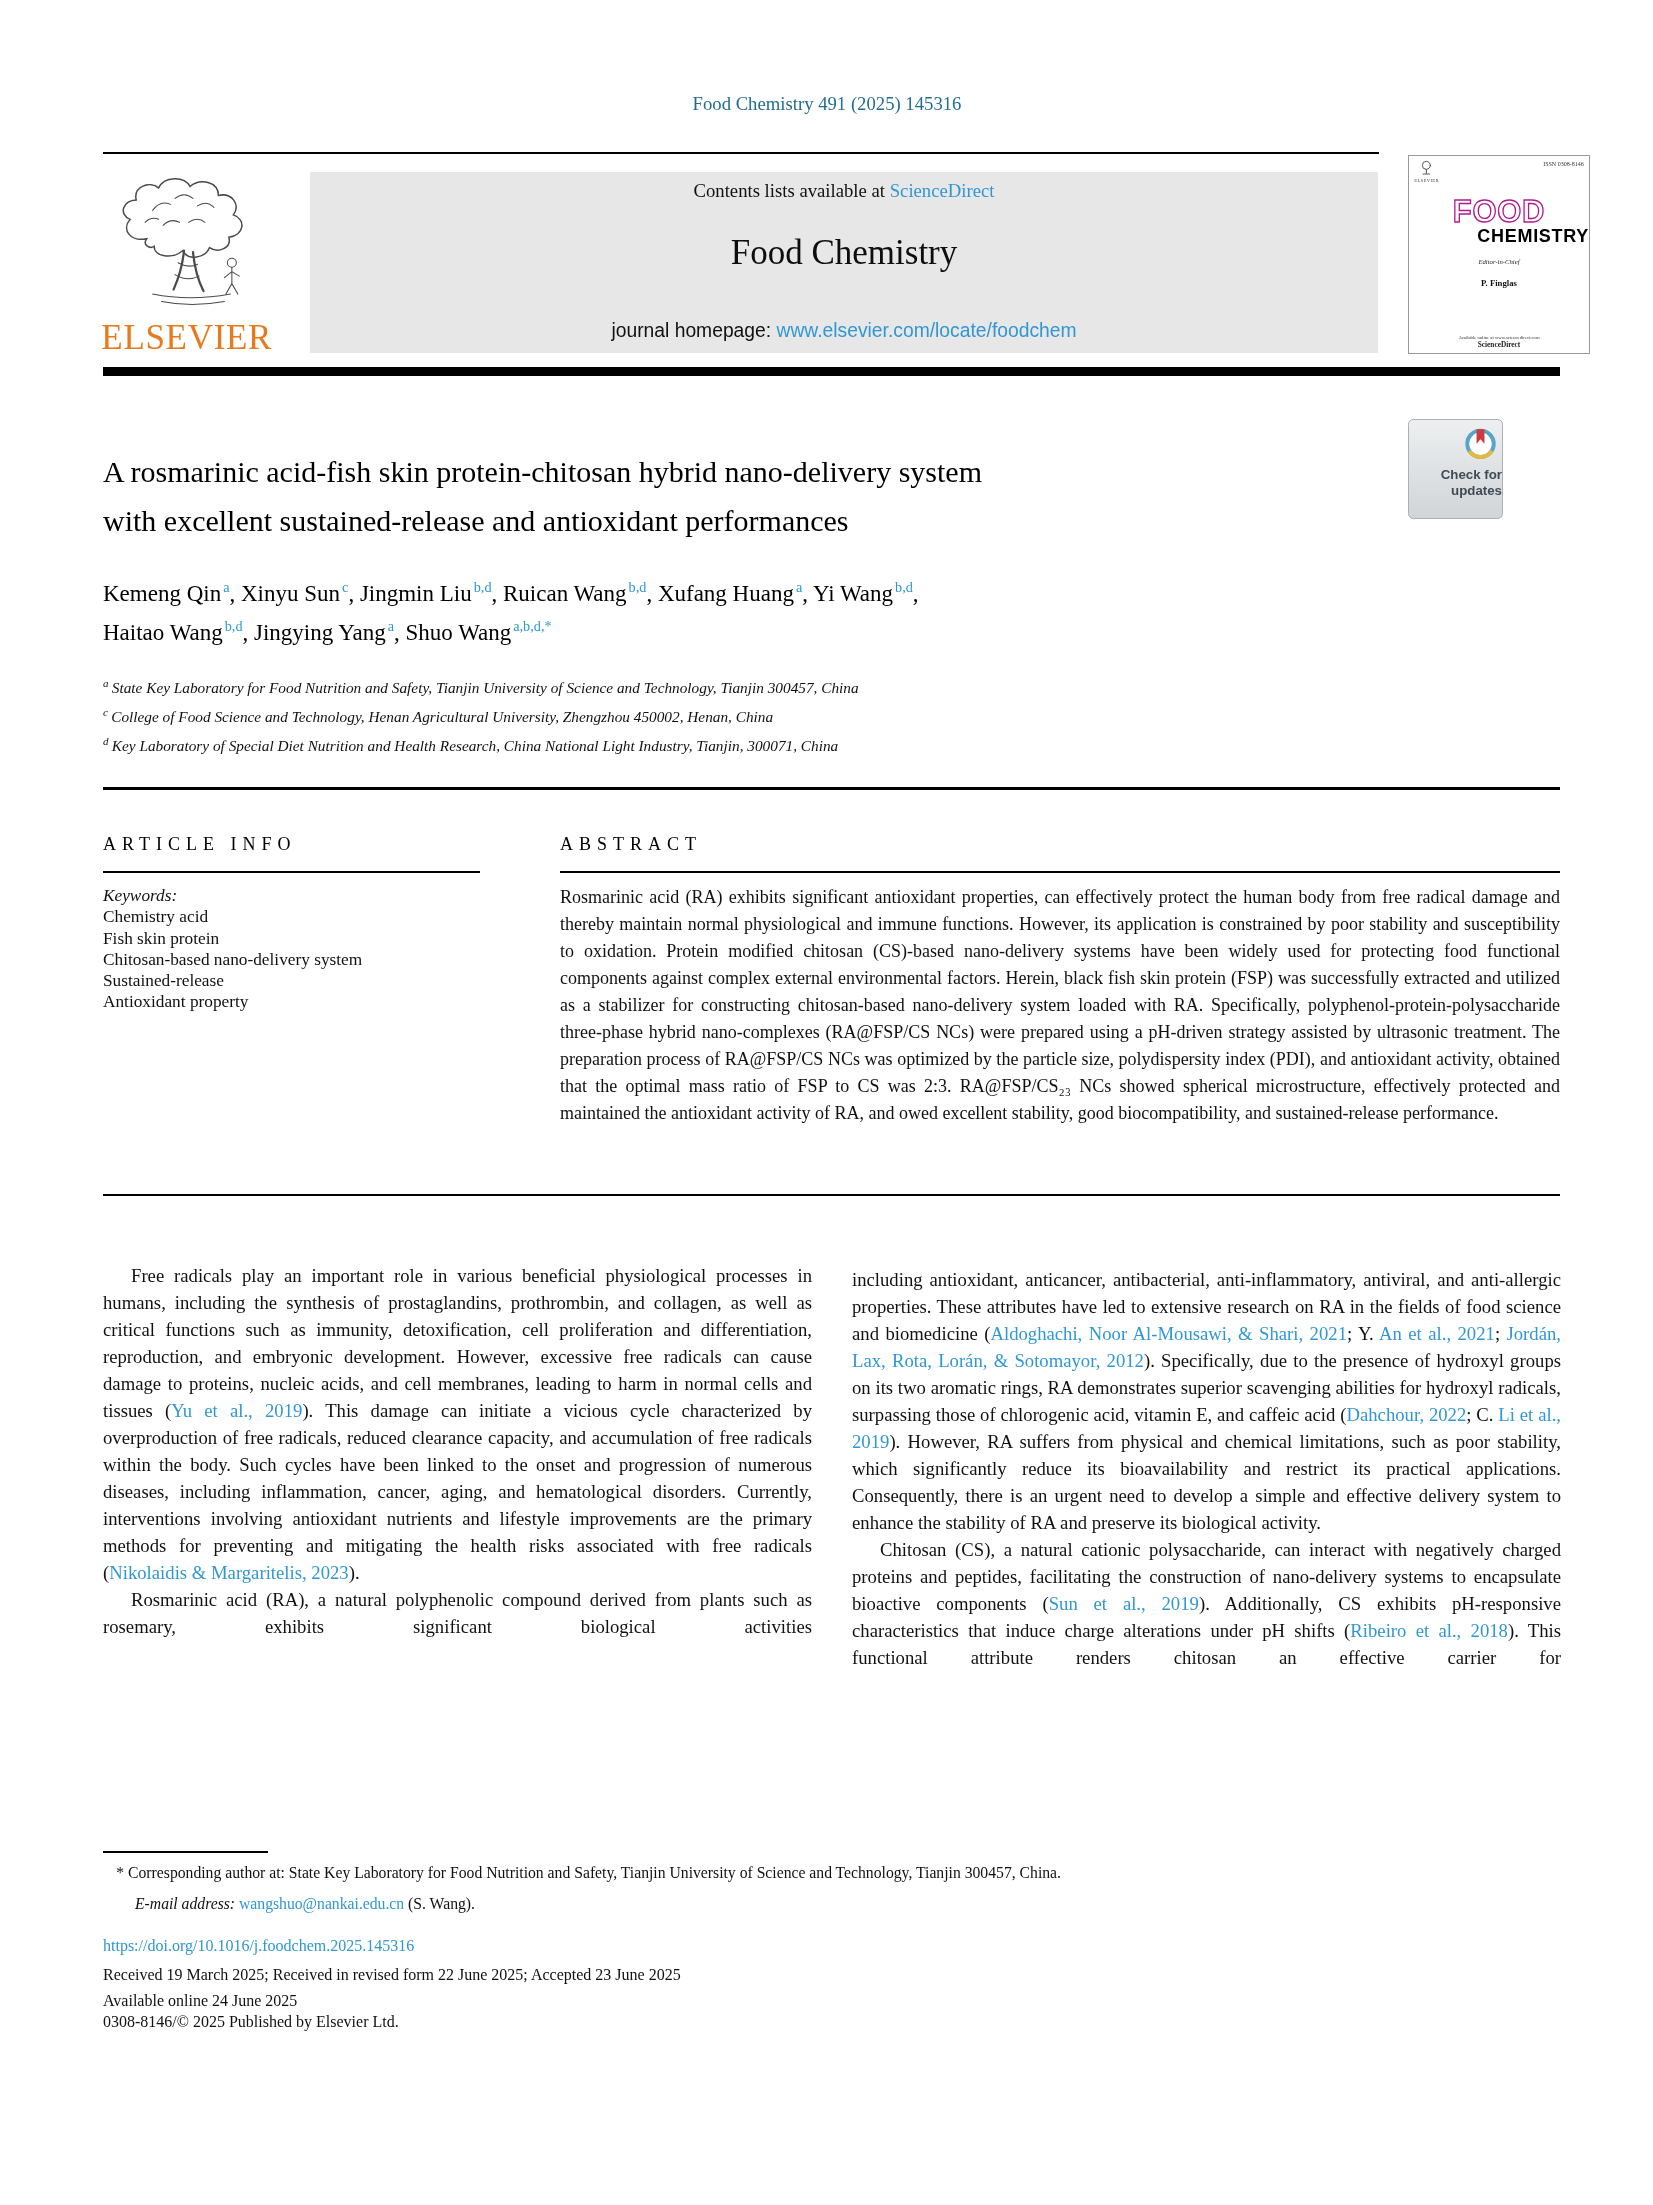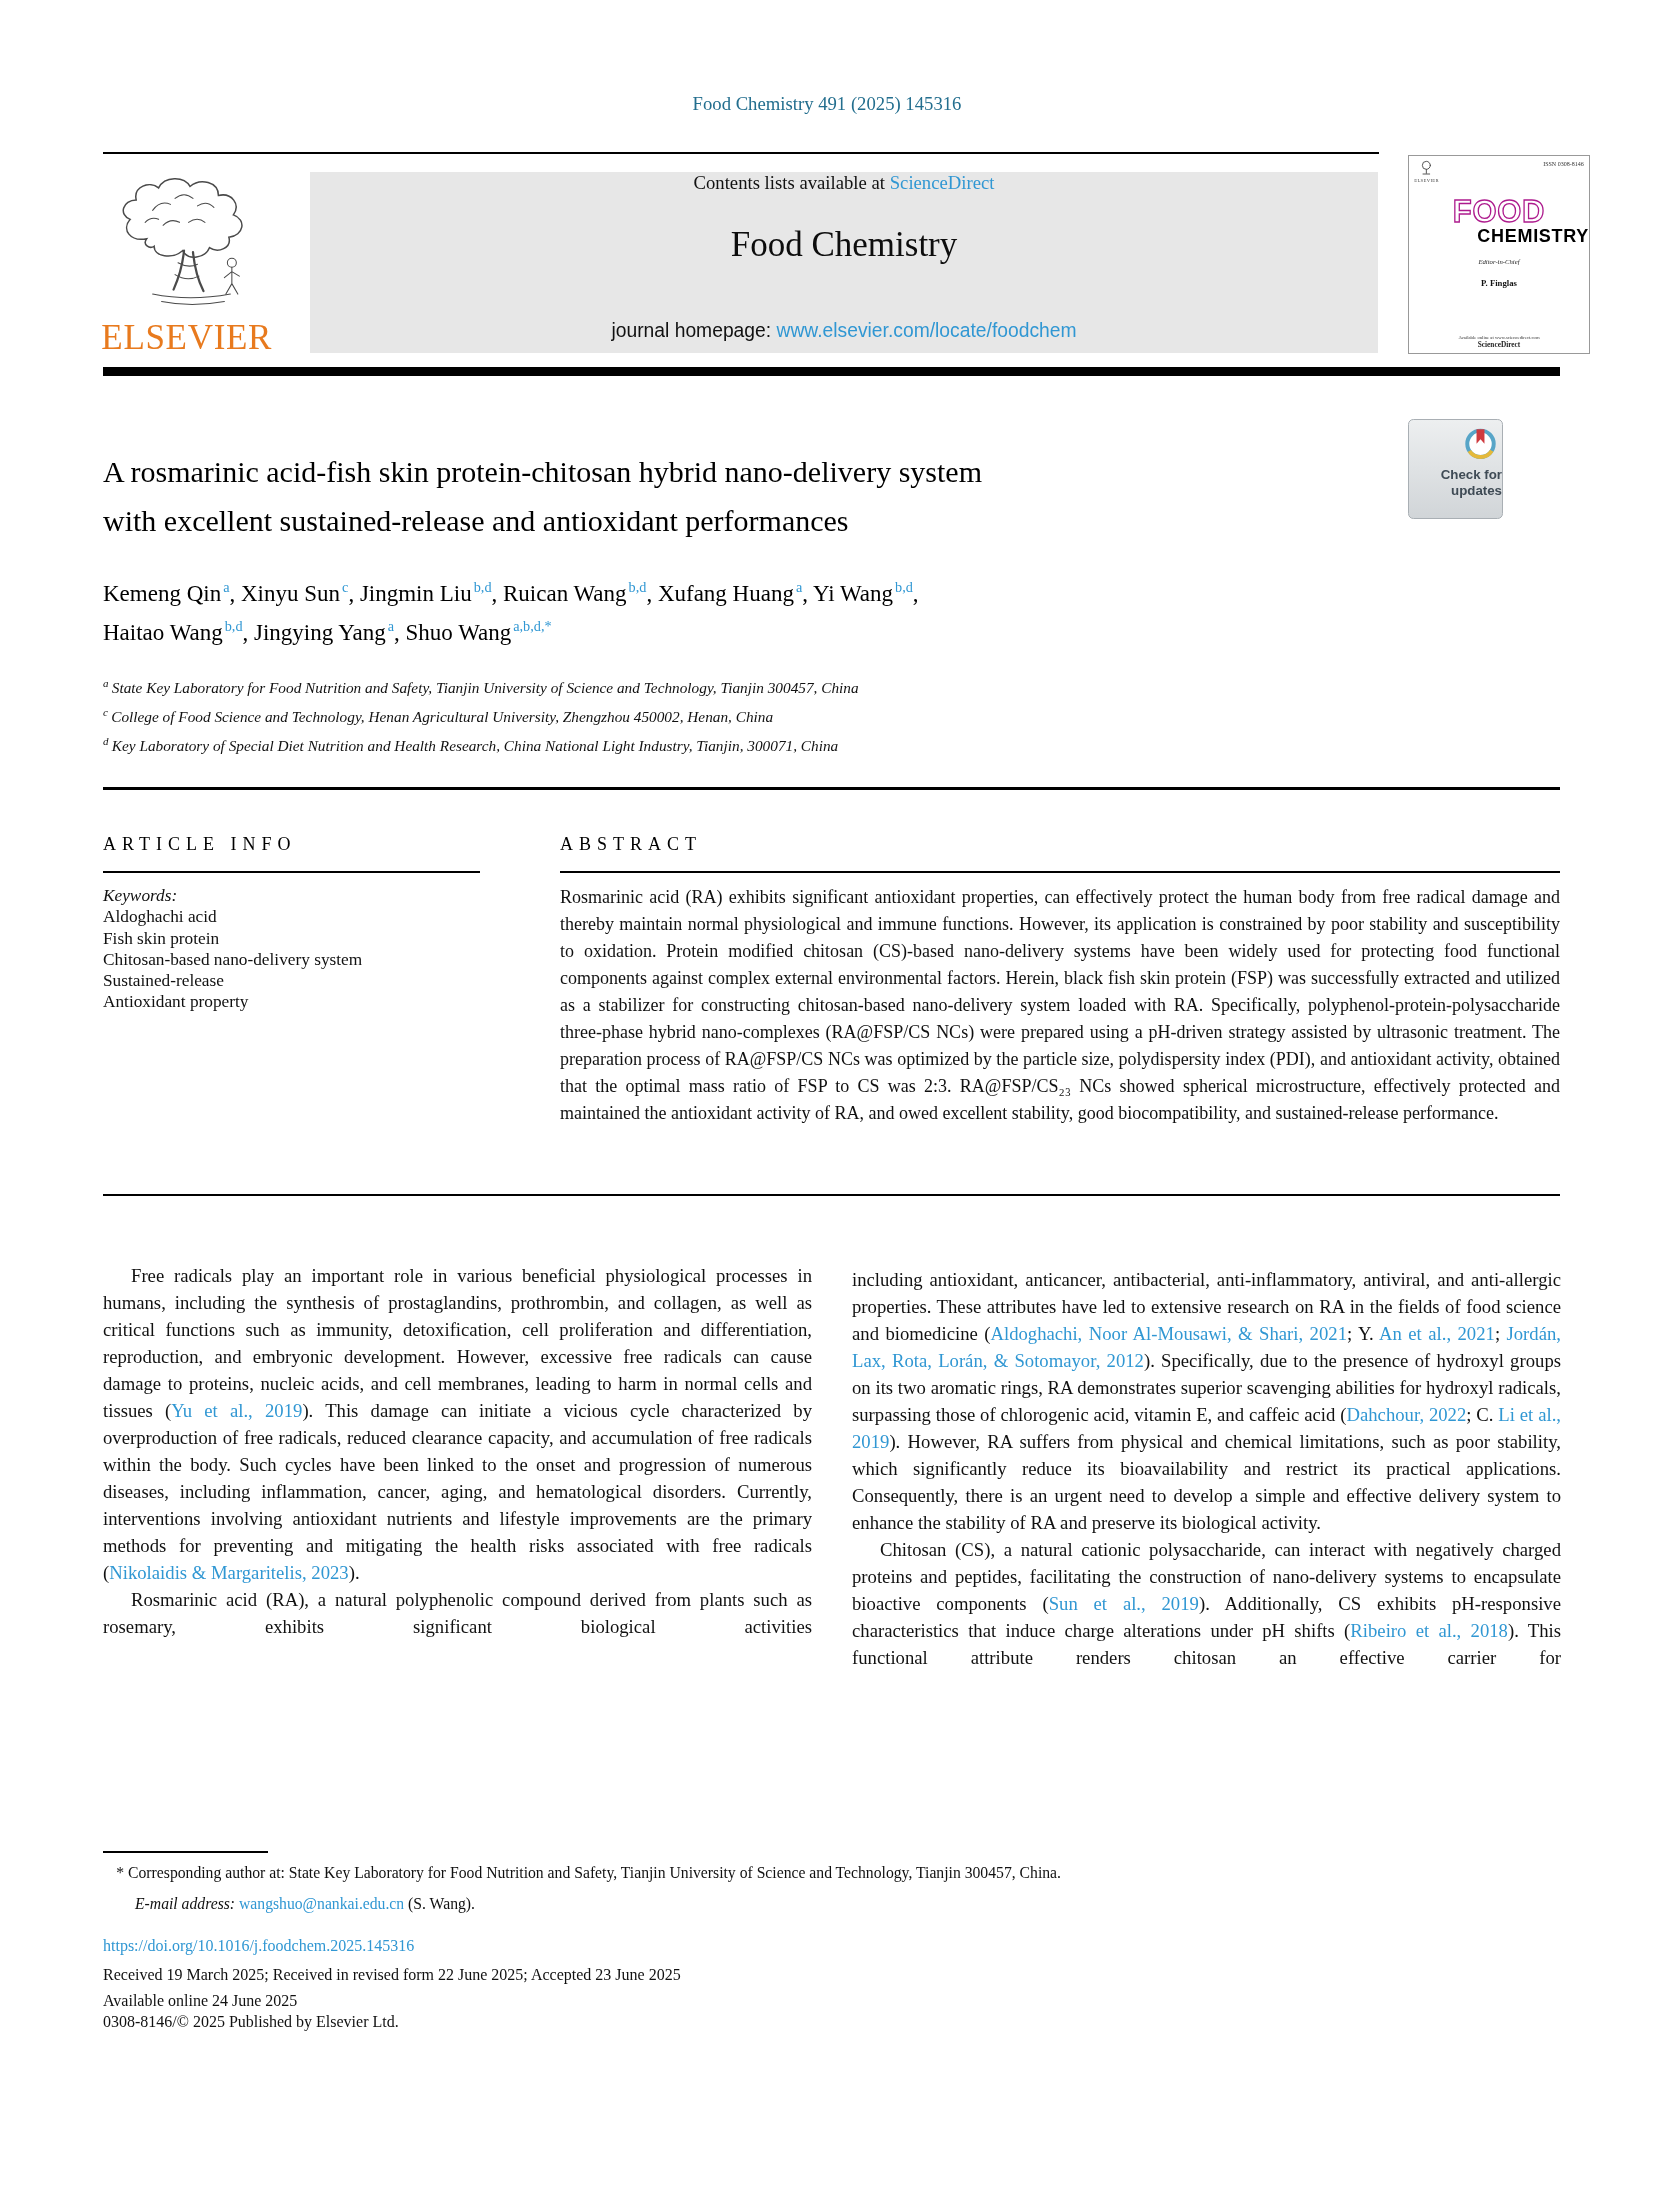--- a/index.html
+++ b/index.html
@@ -10,21 +10,21 @@
   .em{font-style:italic;}
 
   
   .journal-ref{position:absolute;top:93px;left:0;width:100%;text-align:center;
                font-size:18.7px;color:#236e8e;}
 
   .rule-top{position:absolute;left:103px;top:152px;width:1276px;height:2px;background:#000;}
 
   
   .header-box{position:absolute;left:310px;top:172px;width:1068px;height:181px;background:#e7e7e7;}
-  .contents-line{text-align:center;font-size:18.7px;color:#111;}
+  .contents-line{margin-top:8px;text-align:center;font-size:18.7px;color:#111;}
   .journal-title{text-align:center;font-size:35px;margin-top:31px;color:#0d0d0d;}
   .homepage-line{position:absolute;bottom:10.7px;left:0;width:100%;text-align:center;
                  font-size:19.3px;font-family:"Liberation Sans",sans-serif;color:#111;}
 
   
   .elsevier-logo{position:absolute;left:100px;top:173px;width:233px;height:181px;}
   .elsevier-word{position:absolute;left:1.3px;top:145px;font-size:35px;color:#e87a1e;letter-spacing:0.7px;}
 
   
   .cover{position:absolute;left:1408px;top:155px;width:182px;height:199px;background:#fff;
@@ -176,21 +176,21 @@
     <div><span class="affil-sup">c</span><span>College of Food Science and Technology, Henan Agricultural University, Zhengzhou 450002, Henan, China</span></div>
     <div><span class="affil-sup">d</span><span>Key Laboratory of Special Diet Nutrition and Health Research, China National Light Industry, Tianjin, 300071, China</span></div>
   </div>
 
   <div class="rule-mid"></div>
 
   <div class="artinfo">
     <div class="col-heading">ARTICLE INFO</div>
     <div class="heading-rule"></div>
     <div class="keywords-label">Keywords:</div>
-    <div class="kw">Aldoghachi acid</div>
+    <div class="kw">Chemistry acid</div>
     <div class="kw">Fish skin protein</div>
     <div class="kw">Chitosan-based nano-delivery system</div>
     <div class="kw">Sustained-release</div>
     <div class="kw">Antioxidant property</div>
   </div>
 
   <div class="abstract">
     <div class="col-heading">ABSTRACT</div>
     <div class="heading-rule"></div>
     <div class="abstract-text">Rosmarinic acid (RA) exhibits significant antioxidant properties, can effectively protect the human body from free radical damage and thereby maintain normal physiological and immune functions. However, its application is constrained by poor stability and susceptibility to oxidation. Protein modified chitosan (CS)-based nano-delivery systems have been widely used for protecting food functional components against complex external environmental factors. Herein, black fish skin protein (FSP) was successfully extracted and utilized as a stabilizer for constructing chitosan-based nano-delivery system loaded with RA. Specifically, polyphenol-protein-polysaccharide three-phase hybrid nano-complexes (RA@FSP/CS NCs) were prepared using a pH-driven strategy assisted by ultrasonic treatment. The preparation process of RA@FSP/CS NCs was optimized by the particle size, polydispersity index (PDI), and antioxidant activity, obtained that the optimal mass ratio of FSP to CS was 2:3. RA@FSP/CS₂₃ NCs showed spherical microstructure, effectively protected and maintained the antioxidant activity of RA, and owed excellent stability, good biocompatibility, and sustained-release performance.</div>

